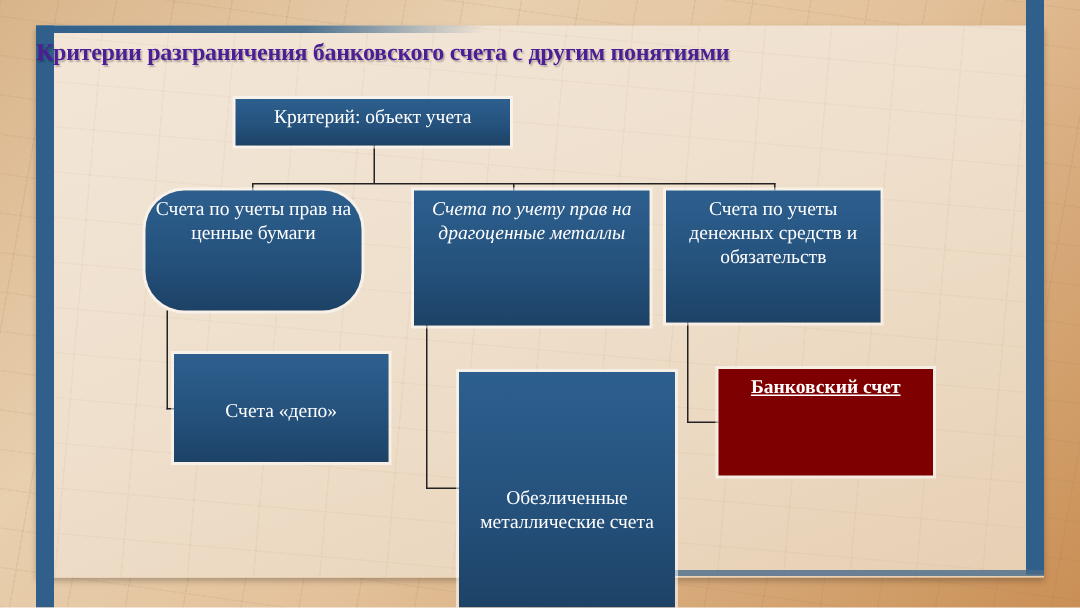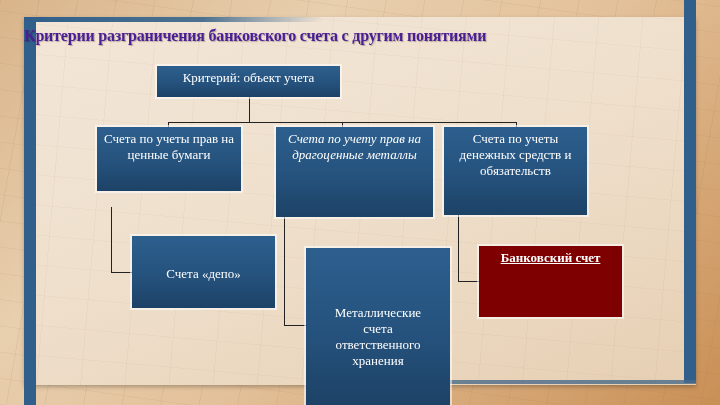--- a/index.html
+++ b/index.html
@@ -80,33 +80,33 @@
 <div class="line" style="left:284px; top:217px; width:1px; height:109px;"></div>
 <div class="line" style="left:284px; top:325px; width:22px; height:1px;"></div>
 
 <div class="line" style="left:458px; top:215px; width:1px; height:67px;"></div>
 <div class="line" style="left:458px; top:281px; width:21px; height:1px;"></div>
 
 <div class="box root" style="left:157px; top:66px; width:183px; height:31px;">
   <span>Критерий: объект учета</span>
 </div>
 
-<div class="box" style="left:97px; top:127px; width:144px; height:64px;">
+<div class="box" style="left:97px; top:127px; width:144px; height:80px;border-radius:26px;">
   <span>Счета по учеты прав на ценные бумаги</span>
 </div>
 <div class="box" style="left:276px; top:127px; width:157px; height:90px;font-style:italic;">
   <span>Счета по учету прав на драгоценные металлы</span>
 </div>
 <div class="box" style="left:444px; top:127px; width:143px; height:88px;">
   <span>Счета по учеты денежных средств и обязательств</span>
 </div>
 
-<div class="box" style="left:132px; top:236px; width:143px; height:72px; align-items:flex-start; padding-top:30px;">
+<div class="box" style="left:116px; top:236px; width:143px; height:72px; align-items:flex-start; padding-top:30px;">
   <span>Счета «депо»</span>
 </div>
 
 <div class="box tall" style="left:306px; top:248px; width:144px; height:157px;">
-  <span style="padding:0 12px;">Металлические счета ответственного хранения</span>
+  <span style="margin-top:6px;">Обезличенные металлические счета</span>
 </div>
 
 <div class="box red" style="left:479px; top:246px; width:143px; height:71px;text-decoration:underline;">
   <span>Банковский счет</span>
 </div>
 
 </body></html>

